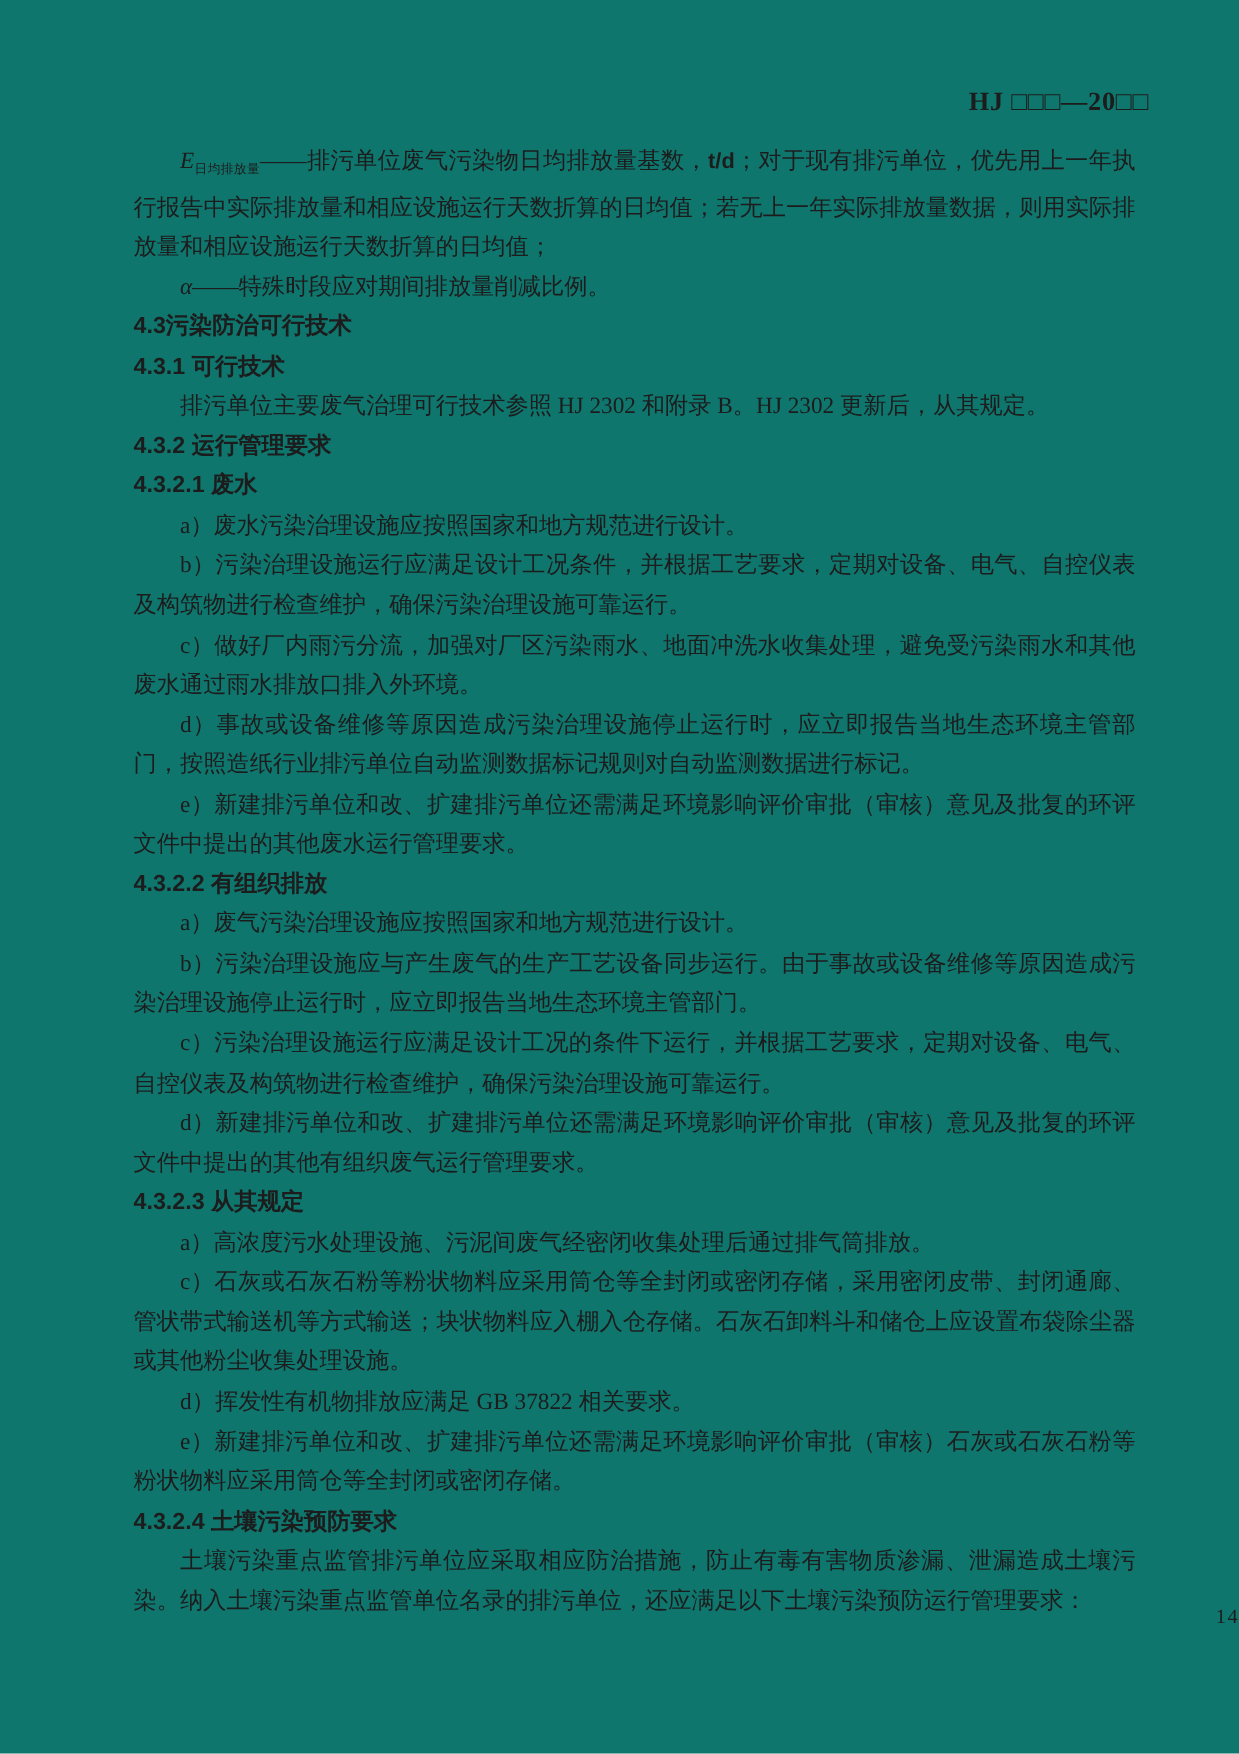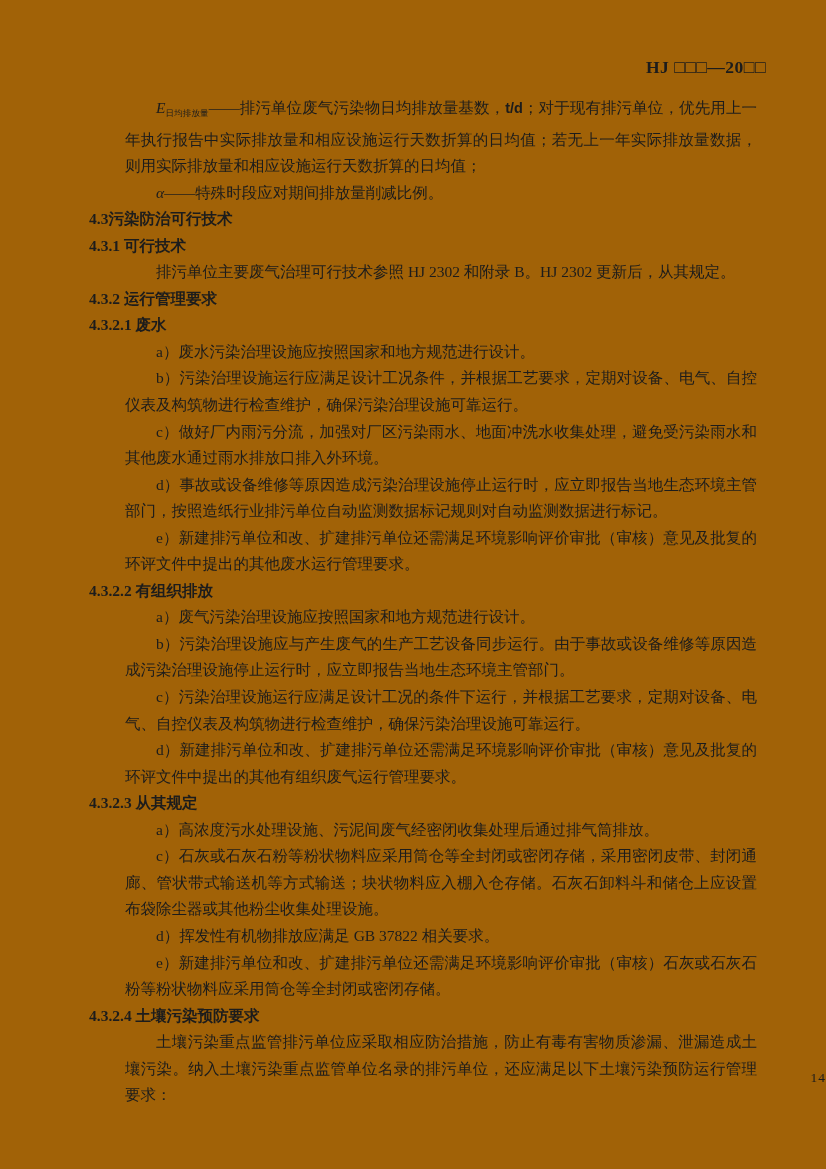--- a/index.html
+++ b/index.html
@@ -1,21 +1,21 @@
 <!DOCTYPE html>
 <html lang="zh"><head>
 <meta charset="utf-8">
 <style>
   html, body { margin: 0; padding: 0; background: #e8e8e8; }
   .page {
     position: relative;
     width: 826px;
     height: 1169px;
     margin: 0 auto;
-    background: #a16207;
+    background: #0f766e;
     color: #1c1c1c;
     font-family: "Liberation Serif", "DejaVu Serif", serif;
     overflow: hidden;
   }
   .doc-header {
     position: absolute;
     top: 57px;
     left: 0;
     right: 60px;
     text-align: right;
@@ -30,23 +30,23 @@
     left: 89px;
     width: 668px;
   }
   .content p, .content .hd {
     margin: 0;
     padding: 0;
     font-size: 15.5px;
     line-height: 26.55px;
     text-align: justify;
   }
-  .content p.body-para { text-indent: 2em; margin-left: 36px; }
+  .content p.body-para { text-indent: 2em; }
   .hd {
-    font-family: Liberation Serif, serif;
+    font-family: Liberation Sans, sans-serif;
     font-weight: bold;
     text-indent: 0;
     text-align: left;
   }
   .sym { font-style: italic; font-family: "Liberation Serif", serif; }
   .sub-small {
     font-size: 8.5px;
     vertical-align: -3px;
     letter-spacing: 0;
   }

